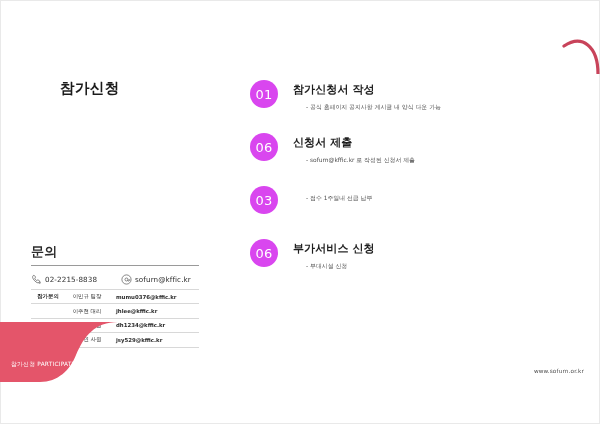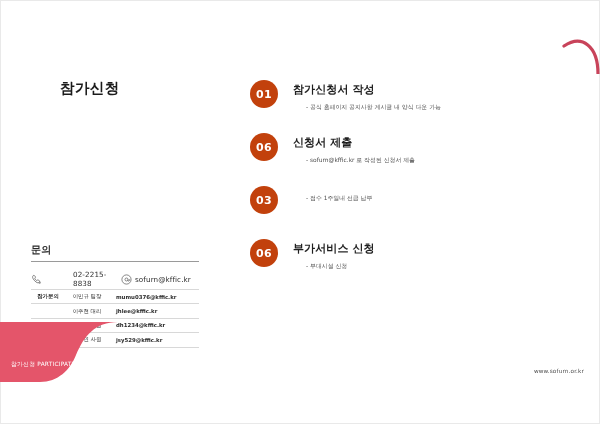--- a/index.html
+++ b/index.html
@@ -49,21 +49,21 @@
     margin-left: 28px;
   }
 
   .contact-block {
     position: absolute;
     left: 31px;
     top: 243px;
     width: 168px;
   }
   .contact-heading {
-    font-size: 10px;
+    font-size: 13px;
     font-weight: bold;
     color: #2b2b2b;
     letter-spacing: .2px;
     padding-bottom: 4px;
   }
   .contact-rule {
     height: 1px;
     background: #9a9a9a;
     width: 100%;
   }
@@ -72,21 +72,21 @@
     align-items: center;
     margin-top: 8px;
   }
   .contact-item {
     display: flex;
     align-items: center;
     font-size: 7.2px;
     color: #2d2d2d;
     letter-spacing: .1px;
   }
-  .contact-item.phone { width: 90px; gap: 28px; }
+  .contact-item.phone { width: 90px; }
   .ci-icon {
     width: 11px;
     height: 11px;
     margin-right: 3px;
     flex: 0 0 auto;
     display: block;
   }
 
   
   .staff-table {
@@ -135,24 +135,24 @@
     position: relative;
     height: 53px;
   }
   .step-badge {
     position: absolute;
     left: 0;
     top: 0;
     width: 28px;
     height: 28px;
     border-radius: 50%;
-    background: #c2410c;
+    background: #d946ef;
     color: #ffffff;
-    font-size: 11px;
-    font-weight: bold;
+    font-size: 13px;
+    font-weight: normal;
     letter-spacing: .3px;
     display: flex;
     align-items: center;
     justify-content: center;
   }
   .step-text {
     position: absolute;
     left: 43px;
     top: 2px;
     width: 250px;

